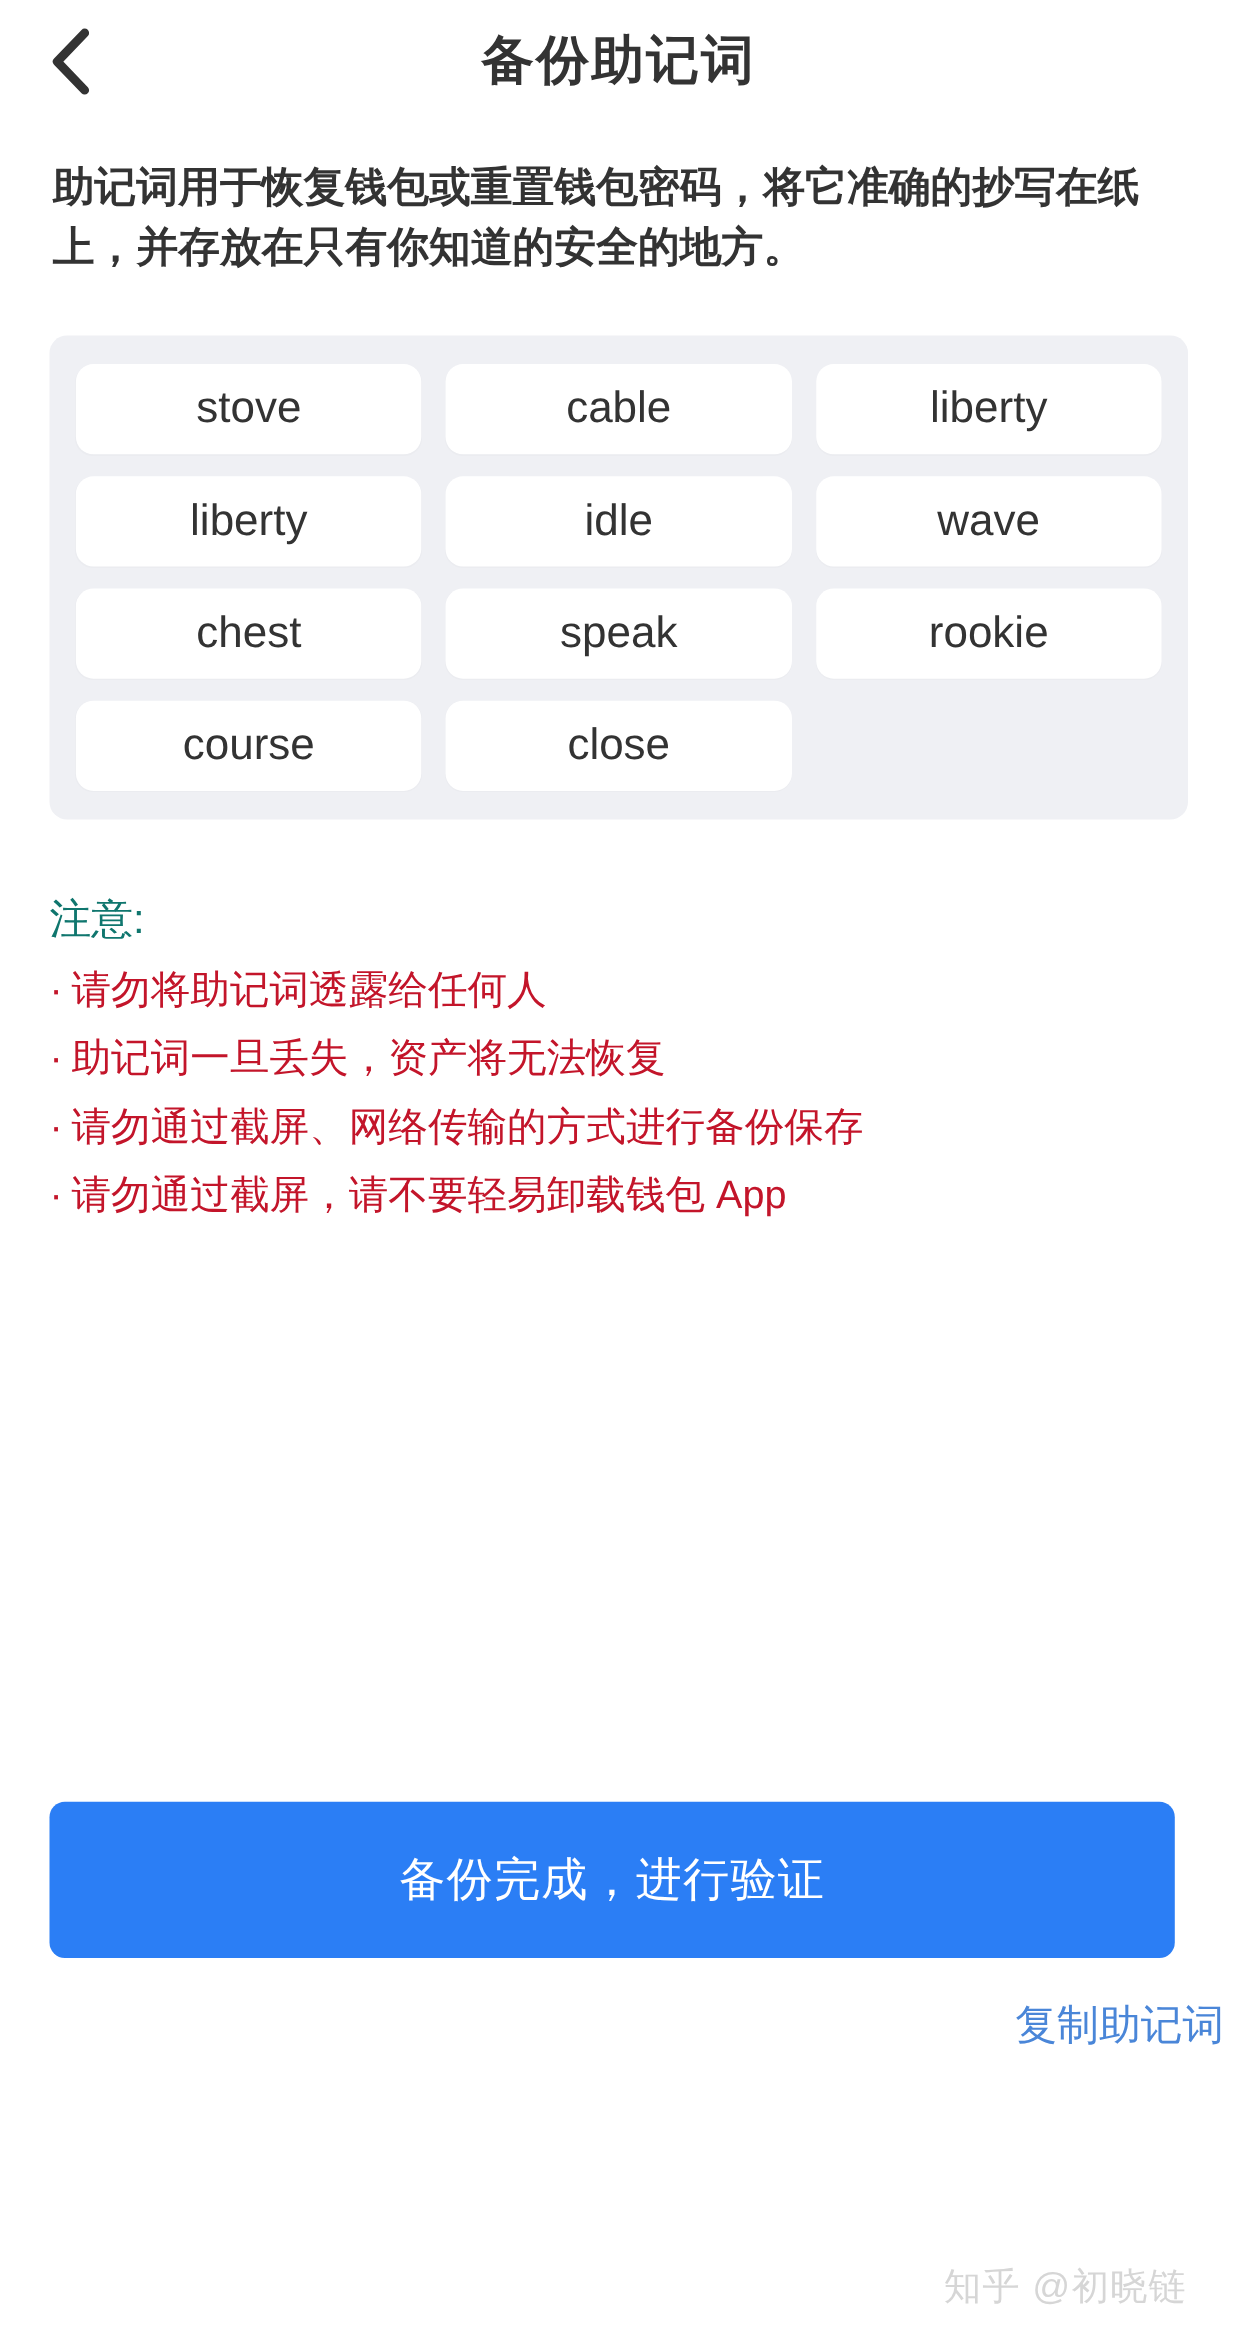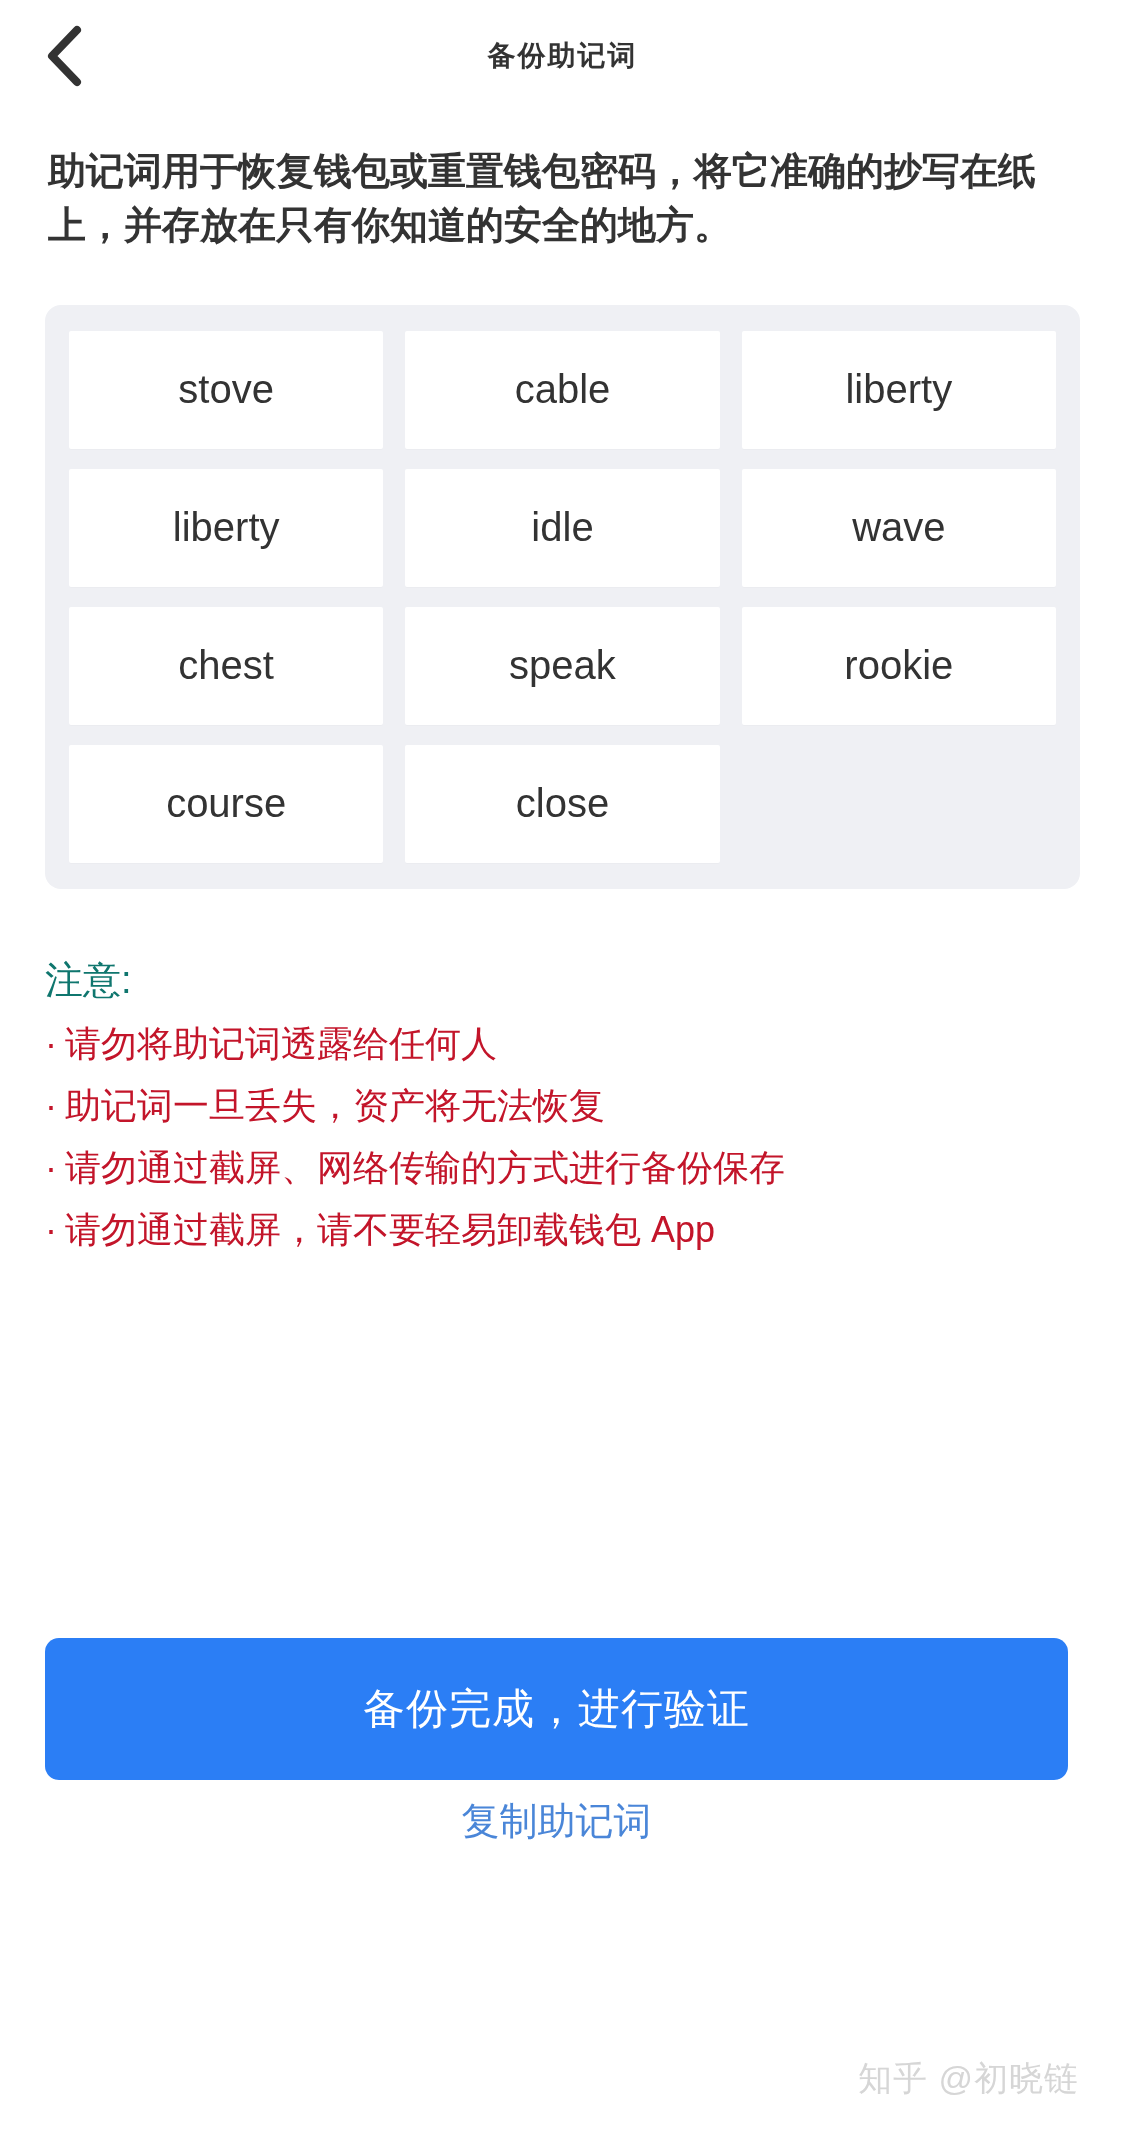--- a/index.html
+++ b/index.html
@@ -32,21 +32,21 @@
     transform: translateY(-50%);
     width: 72px;
     height: 72px;
     display: flex;
     align-items: center;
     justify-content: center;
     cursor: pointer;
   }
   .back-btn svg { display: block; }
   .header-title {
-    font-size: 28px;
+    font-size: 48px;
     font-weight: bold;
     color: #333333;
     letter-spacing: 2px;
     line-height: 1;
   }
 
   
   .description {
     margin: 33px 48px 0 48px;
     font-size: 38px;
@@ -62,22 +62,22 @@
     background: #eff0f4;
     border-radius: 16px;
     padding: 26px 24px 26px 24px;
     display: grid;
     grid-template-columns: repeat(3, 1fr);
     gap: 20px 22px;
     box-sizing: border-box;
   }
   .word-cell {
     background: #ffffff;
-    border-radius: 2px;
-    height: 118px;
+    border-radius: 16px;
+    height: 82px;
     display: flex;
     align-items: center;
     justify-content: center;
     font-size: 40px;
     color: #333333;
     box-shadow: 0 1px 1px rgba(0,0,0,0.02);
     cursor: default;
   }
 
   
@@ -131,22 +131,22 @@
     justify-content: center;
     color: #ffffff;
     font-size: 42px;
     letter-spacing: 1px;
     cursor: pointer;
     font-family: inherit;
     width: calc(100% - 90px);
     box-sizing: border-box;
   }
   .secondary-link {
-    margin-top: 16px;
-    text-align: center;
+    margin-top: 36px;
+    text-align: right;
     color: #4a86d8;
     font-size: 38px;
     cursor: pointer;
   }
 
   
   .watermark {
     position: absolute;
     right: 46px;
     bottom: 28px;

